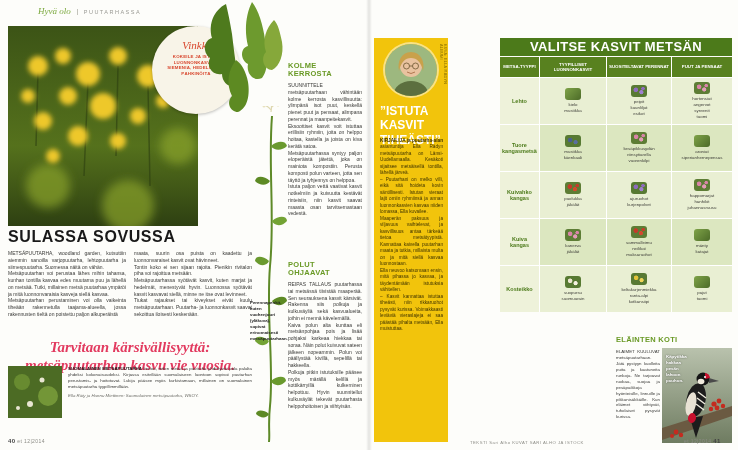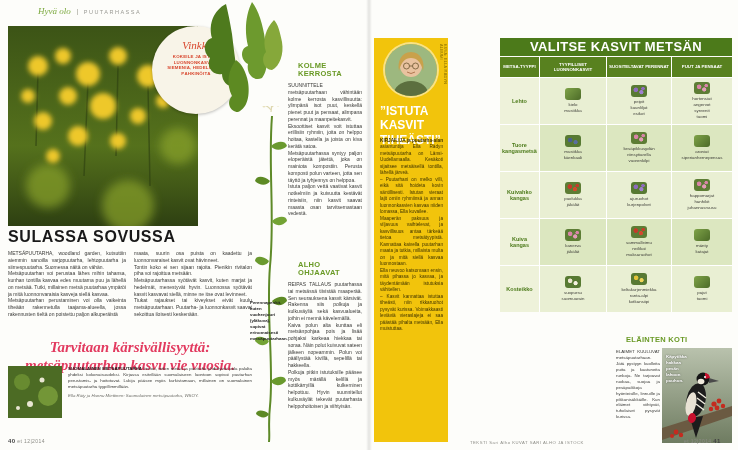--- a/index.html
+++ b/index.html
@@ -5,21 +5,21 @@
   * { margin:0; padding:0; box-sizing:border-box; }
   html,body { background:#dcdcd8; }
   body { font-family:"Liberation Sans", sans-serif; }
   #spread { position:relative; width:738px; height:450px; background:#fdfdfa; margin:0 auto; overflow:hidden; }
   .fold { position:absolute; left:366px; top:0; width:6px; height:450px;
           background:linear-gradient(90deg, rgba(0,0,0,0) 0%, rgba(0,0,0,.10) 50%, rgba(0,0,0,0) 100%); }
 
   
   .body-txt { font-size:5px; line-height:1.35; color:#3a3a38; text-align:justify; white-space:pre-line; overflow:hidden; }
   .tiny-txt { font-size:4.4px; line-height:1.35; color:#3a3a38; text-align:justify; white-space:pre-line; overflow:hidden; }
-  .green-h { color:#6a9a26; font-weight:bold; font-size:7.5px; line-height:1.1; letter-spacing:.3px;margin-left:10px; }
+  .green-h { color:#6a9a26; font-weight:bold; font-size:7.5px; line-height:1.1; letter-spacing:.3px; }
 
   
   .page-head { position:absolute; left:10px; top:6px; display:flex; align-items:baseline; }
   .head-section { font-family:"Liberation Serif", serif; font-style:italic; color:#7aa83c; font-size:9px;margin-left:28px; }
   .head-topic { font-size:5.5px; letter-spacing:1.5px; color:#9a9a94; margin-left:6px; padding-left:6px; border-left:1px solid #c4c4bc; }
   .foot { position:absolute; top:438px; font-size:5px; color:#8c8c86; letter-spacing:.4px; }
   .foot b { color:#444; font-size:6px; }
 
   
   .main-photo { position:absolute; left:8px; top:26px; width:190px; height:200px; overflow:hidden; }
@@ -180,21 +180,21 @@
     <div class="foot" style="left:8px;">
       <b>40</b>
       <span>et 12|2014</span>
     </div>
 
     <div class="midcol-h1 green-h">KOLME KERROSTA</div>
     <div class="midcol-t1 body-txt">SUUNNITTELE metsäpuutarhaan vähintään kolme kerrosta kasvillisuutta: ylimpänä isot puut, keskellä pienet puut ja pensaat, alimpana perennat ja maanpeitekasvit.
 Eksoottiset kasvit voit istuttaa erillisiin ryhmiin, joita on helppo hoitaa, kastella ja joista on kiva kerätä satoa.
 Metsäpuutarhassa syntyy paljon eloperäistä jätettä, joka on mainiota kompostiin. Perusta komposti polun varteen, jotta sen täyttö ja tyhjennys on helppoa.
 Istuta paljon vettä vaativat kasvit notkelmiin ja kuivuutta kestävät rinteisiin, niin kasvit saavat maasta osan tarvitsemastaan vedestä.</div>
-    <div class="midcol-h2 green-h">ALHO OHJAAVAT</div>
+    <div class="midcol-h2 green-h">POLUT OHJAAVAT</div>
     <div class="midcol-t2 body-txt">REIPAS TALLAUS puutarhassa tai metsässä tiivistää maaperää. Sen seurauksena kasvit kärsivät. Rakenna siis polkuja ja kulkuväyliä sekä kasvualueita, joihin ei mennä kävelemällä.
 Kaiva polun alta kunttaa eli metsänpohjaa pois ja lisää pohjaksi karkeaa hiekkaa tai soraa. Näin polut kuivuvat sateen jälkeen nopeammin. Polun voi päällystää kivillä, sepelillä tai hakkeella.
 Polkuja pitkin istutuksille pääsee myös märällä kelillä ja kottikärryillä kulkeminen helpottuu. Hyvin suunnitellut kulkuväylät tekevät puutarhasta helppohoitoisen ja viihtyisän.</div>
 
     <svg class="stem" width="34" height="336" viewBox="0 0 34 336">
       <path d="M18 10 C14 60 21 110 16 160 C12 210 20 260 16 300 C14 318 16 328 15 336" stroke="#5e8a28" stroke-width="2" fill="none"></path>
       <path d="M17 2 q3 -4 8 -4 M17 4 q-4 -5 -8 -5 M17 6 q1 -6 0 -9" stroke="#ded8b0" stroke-width="1.2" fill="none"></path>
       <circle cx="24" cy="-1" r="1.5" fill="#e8e2c0"></circle>
         <circle cx="10" cy="0" r="1.5" fill="#e8e2c0"></circle>
         <circle cx="17" cy="-2" r="1.5" fill="#e8e2c0"></circle>

